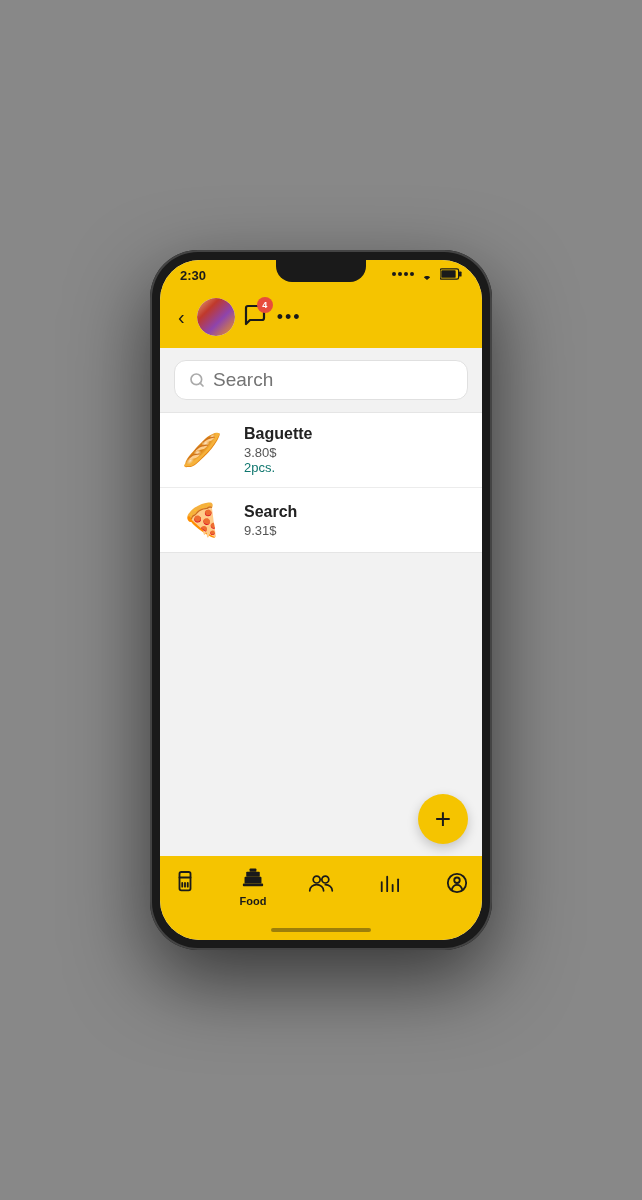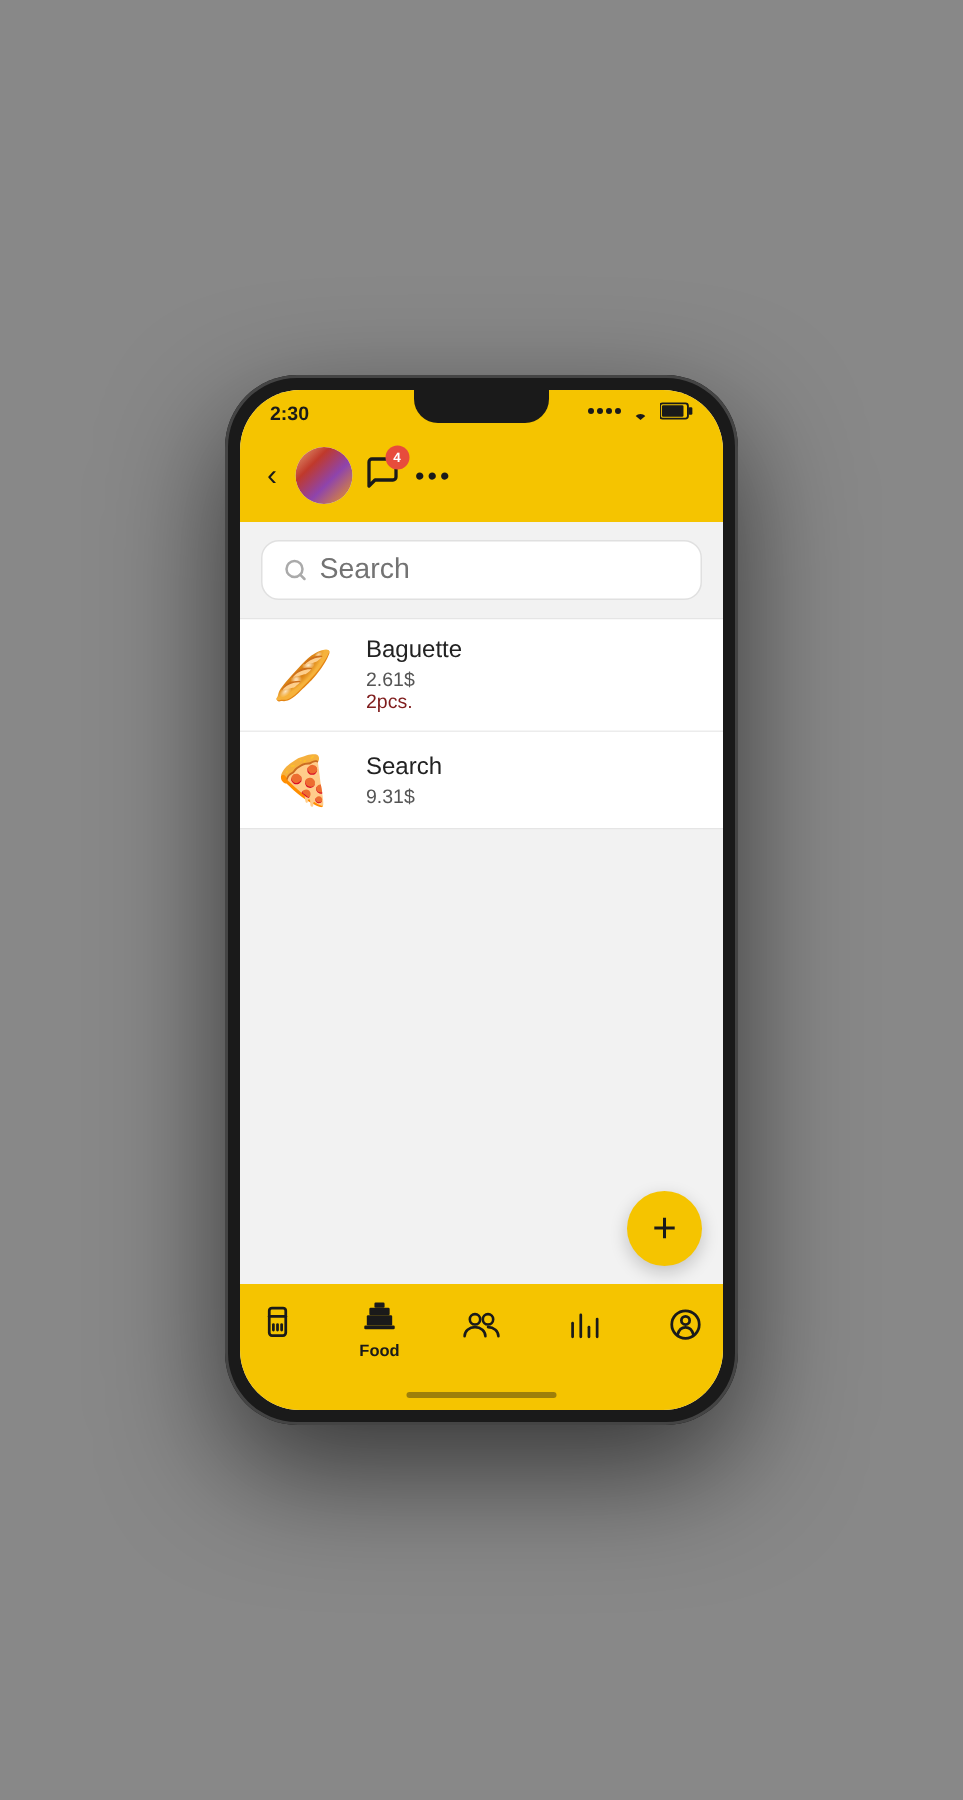--- a/index.html
+++ b/index.html
@@ -171,31 +171,31 @@
       object-fit: contain;
       flex-shrink: 0;
       display: flex;
       align-items: center;
       justify-content: center;
       font-size: 32px;
     }
     .item-info { flex: 1; }
     .item-name {
       font-size: 16px;
-      font-weight: 400;
+      font-weight: 700;
       color: #222;
     }
     .item-price {
       font-size: 13px;
       color: #555;
       margin-top: 2px;
     }
     .item-qty {
       font-size: 13px;
-      color: #7f1d1d;
+      color: #0f766e;
     }
 
     
     .fab {
       position: absolute;
       bottom: 12px;
       right: 14px;
       width: 50px; height: 50px;
       background: #F5C400;
       border-radius: 50%;
@@ -309,21 +309,21 @@
         </svg>
         <span class="search-input-text">Search</span>
       </div>
 
       <div class="list-container">
 
         <div class="list-item">
           <div class="item-image">🥖</div>
           <div class="item-info">
             <div class="item-name">Baguette</div>
-            <div class="item-price">2.61$</div>
+            <div class="item-price">3.80$</div>
             <div class="item-qty">2pcs.</div>
           </div>
         </div>
 
         <div class="list-item">
           <div class="item-image">🍕</div>
           <div class="item-info">
             <div class="item-name">Search</div>
             <div class="item-price">9.31$</div>
           </div>

